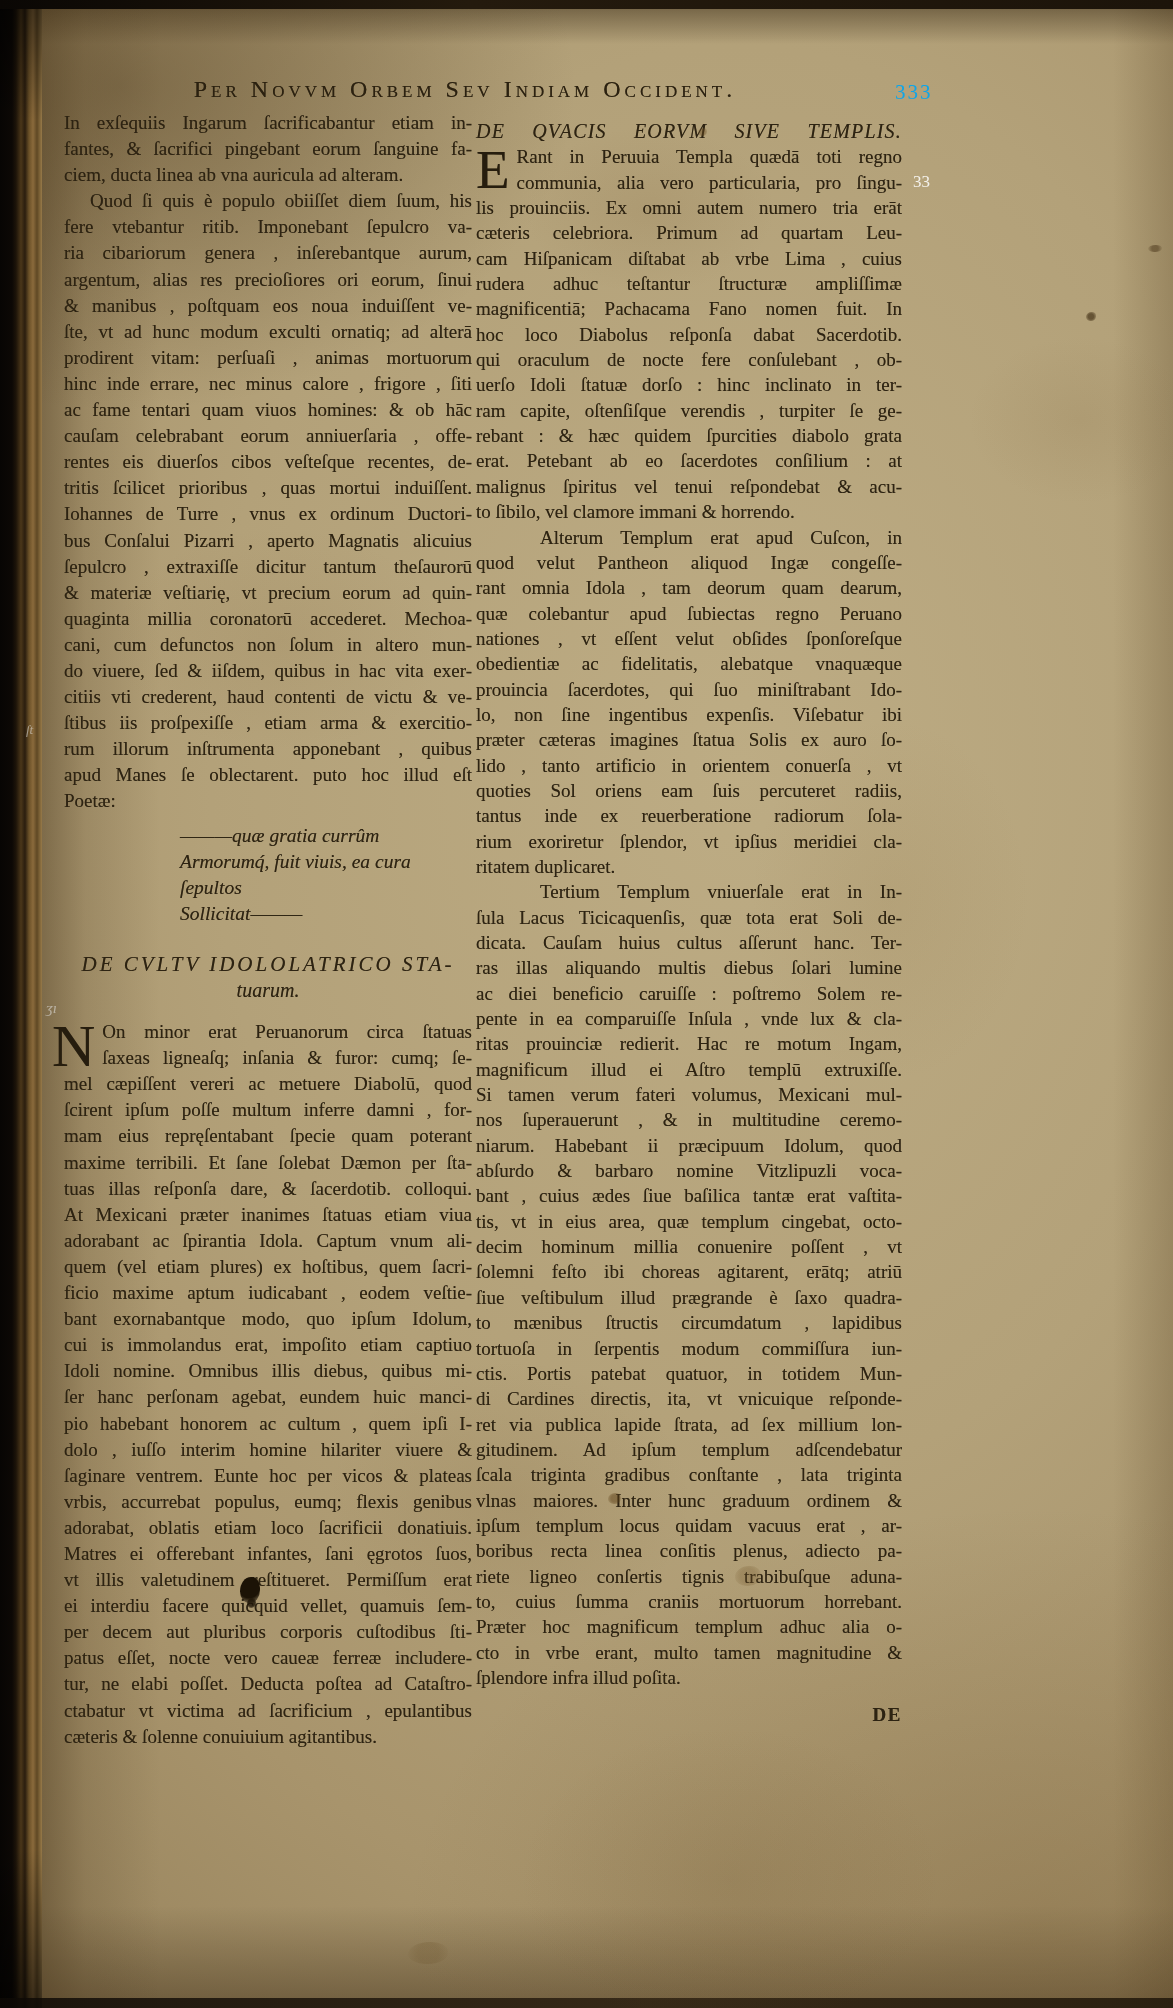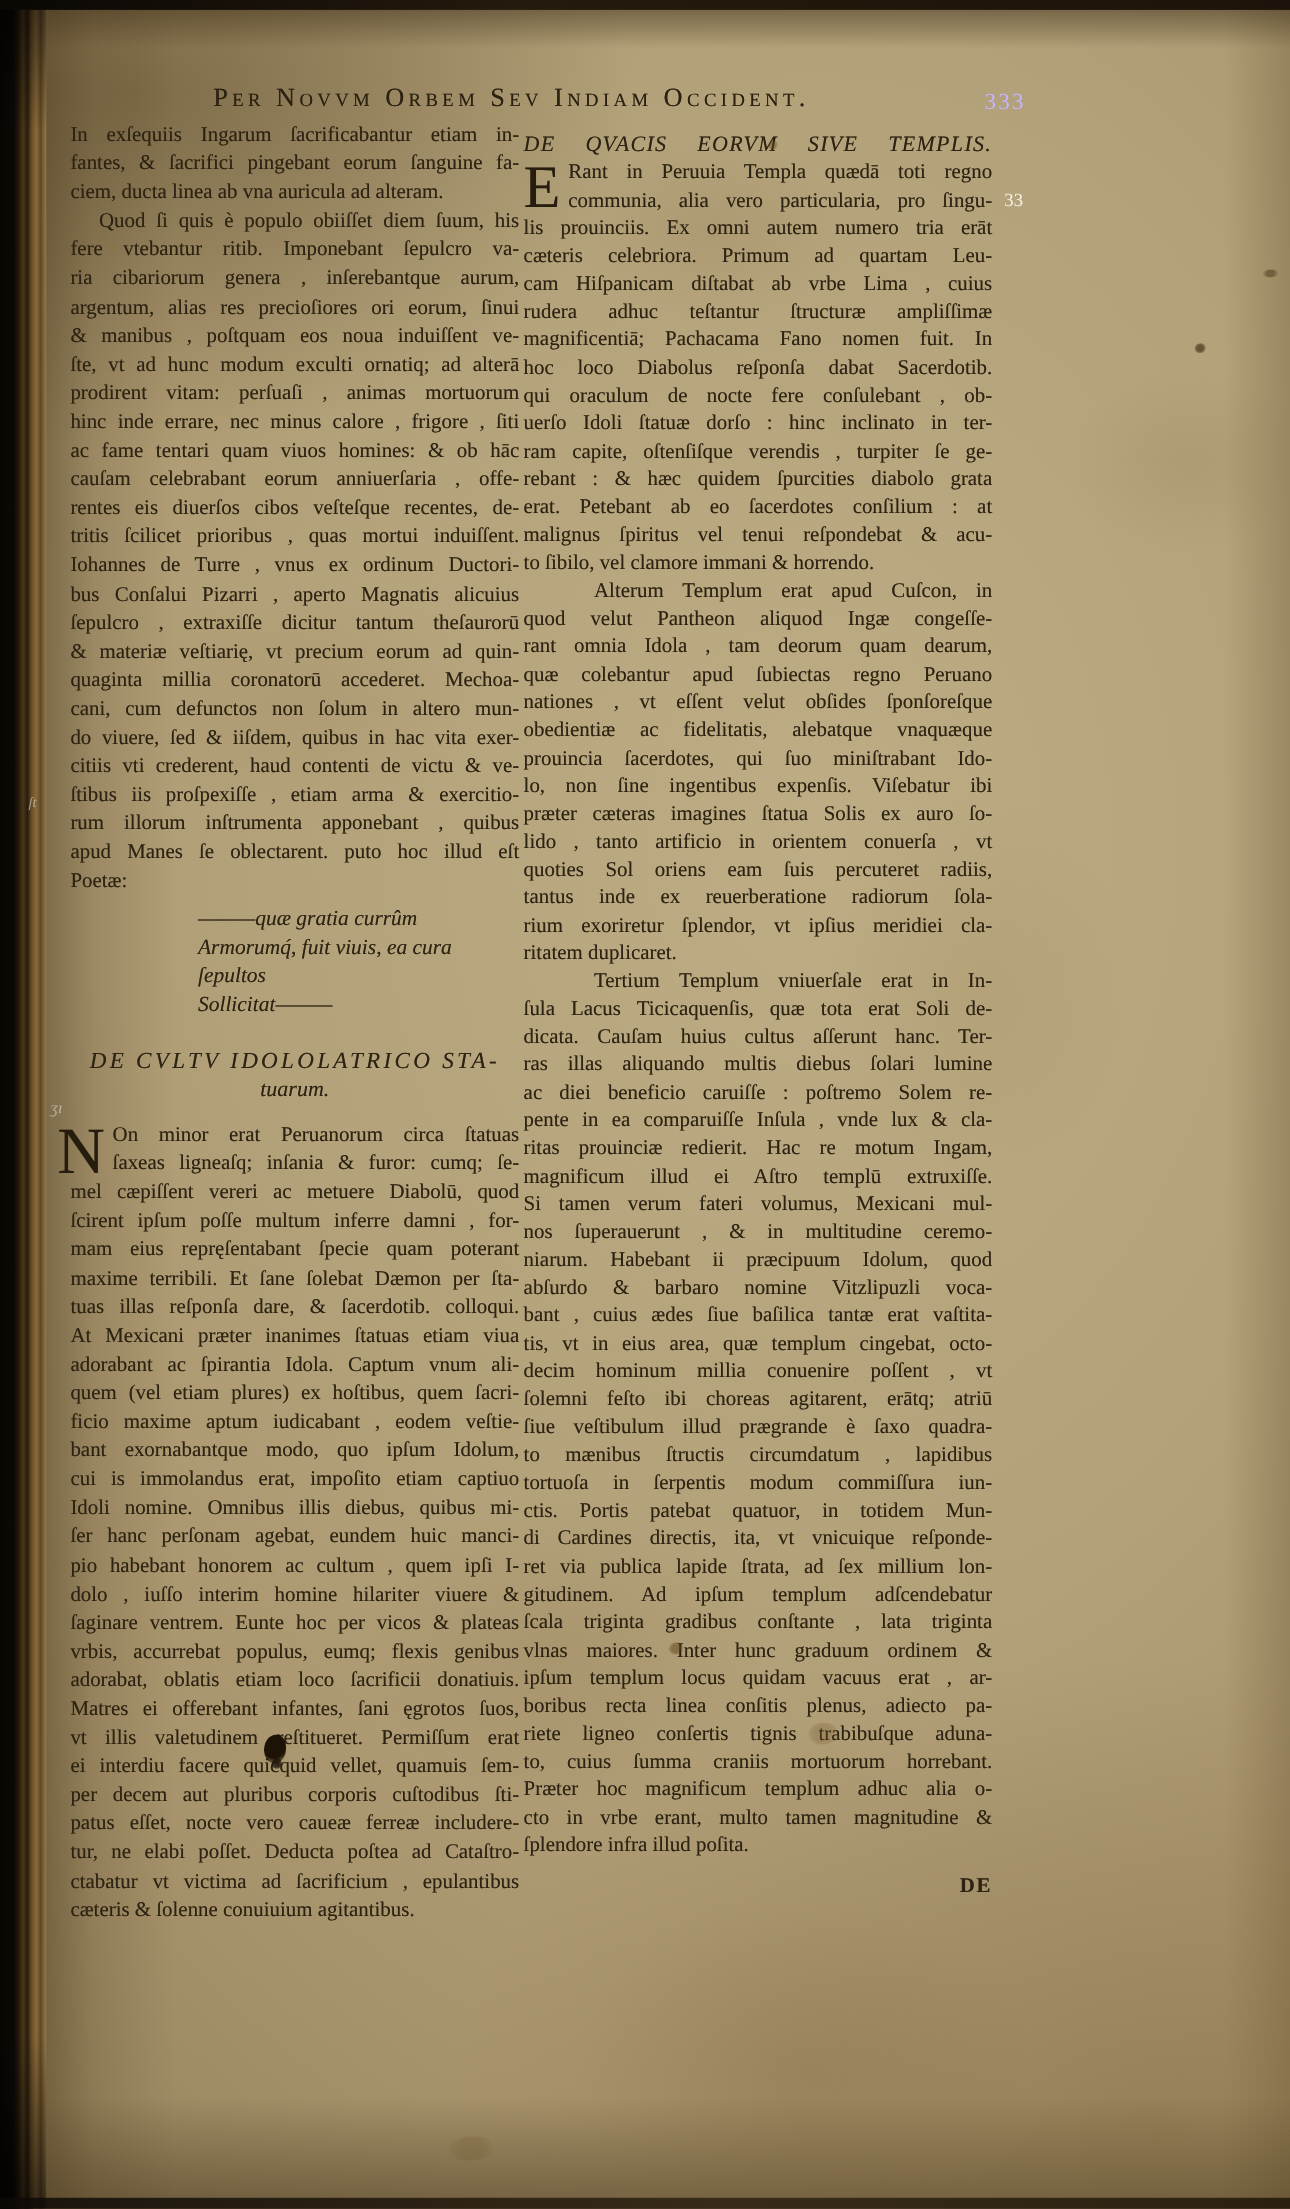--- a/index.html
+++ b/index.html
@@ -42,21 +42,21 @@
       radial-gradient(160px 120px at 1050px 420px, rgba(126,100,60,.13), rgba(0,0,0,0) 70%);
   }
   
   .ink{color:#2d2312;}
   .header{
     position:absolute;left:70px;top:76px;width:790px;
     text-align:center;font-variant:small-caps;
     font-size:24px;letter-spacing:4px;color:#2b2110;
     text-shadow:0 0 .5px rgba(43,33,16,.55);
   }
-  .pagenum{position:absolute;left:895px;top:80px;font-size:21px;letter-spacing:2px;color:#c4b5fd;}
+  .pagenum{position:absolute;left:895px;top:80px;font-size:21px;letter-spacing:2px;color:#0ea5e9;}
   .mnote{position:absolute;font-size:17px;color:#ffffff;opacity:.85;}
   .mark{position:absolute;font-size:13px;color:#e5e5e5;opacity:.55;font-style:italic;}
   .col{position:absolute;font-size:19px;color:#2d2312;text-shadow:0 0 .45px rgba(45,35,18,.5);}
   .colL{left:64px;top:110px;width:408px;}
   .colR{left:476px;top:103px;width:426px;margin-top:16px;}
   .colL .ln{line-height:26.1px;}
   .colR .ln{line-height:25.35px;}
   .ln{white-space:normal;}
   .j{text-align:justify;text-align-last:justify;}
   .e{text-align:left;}

